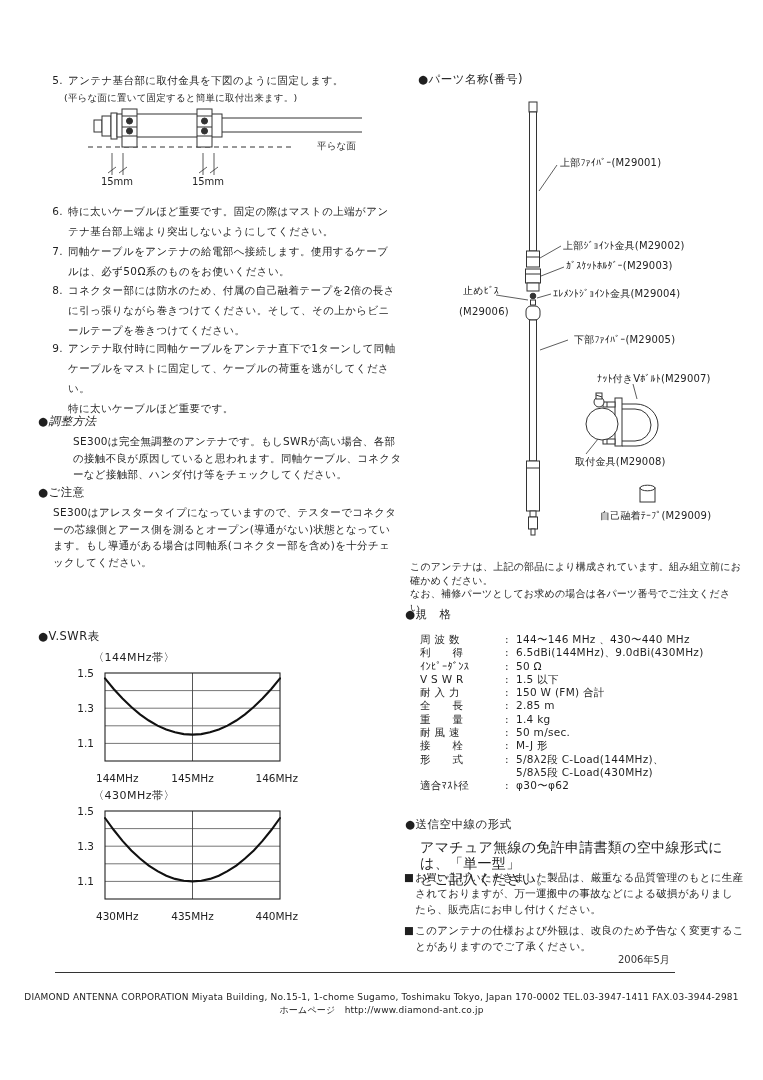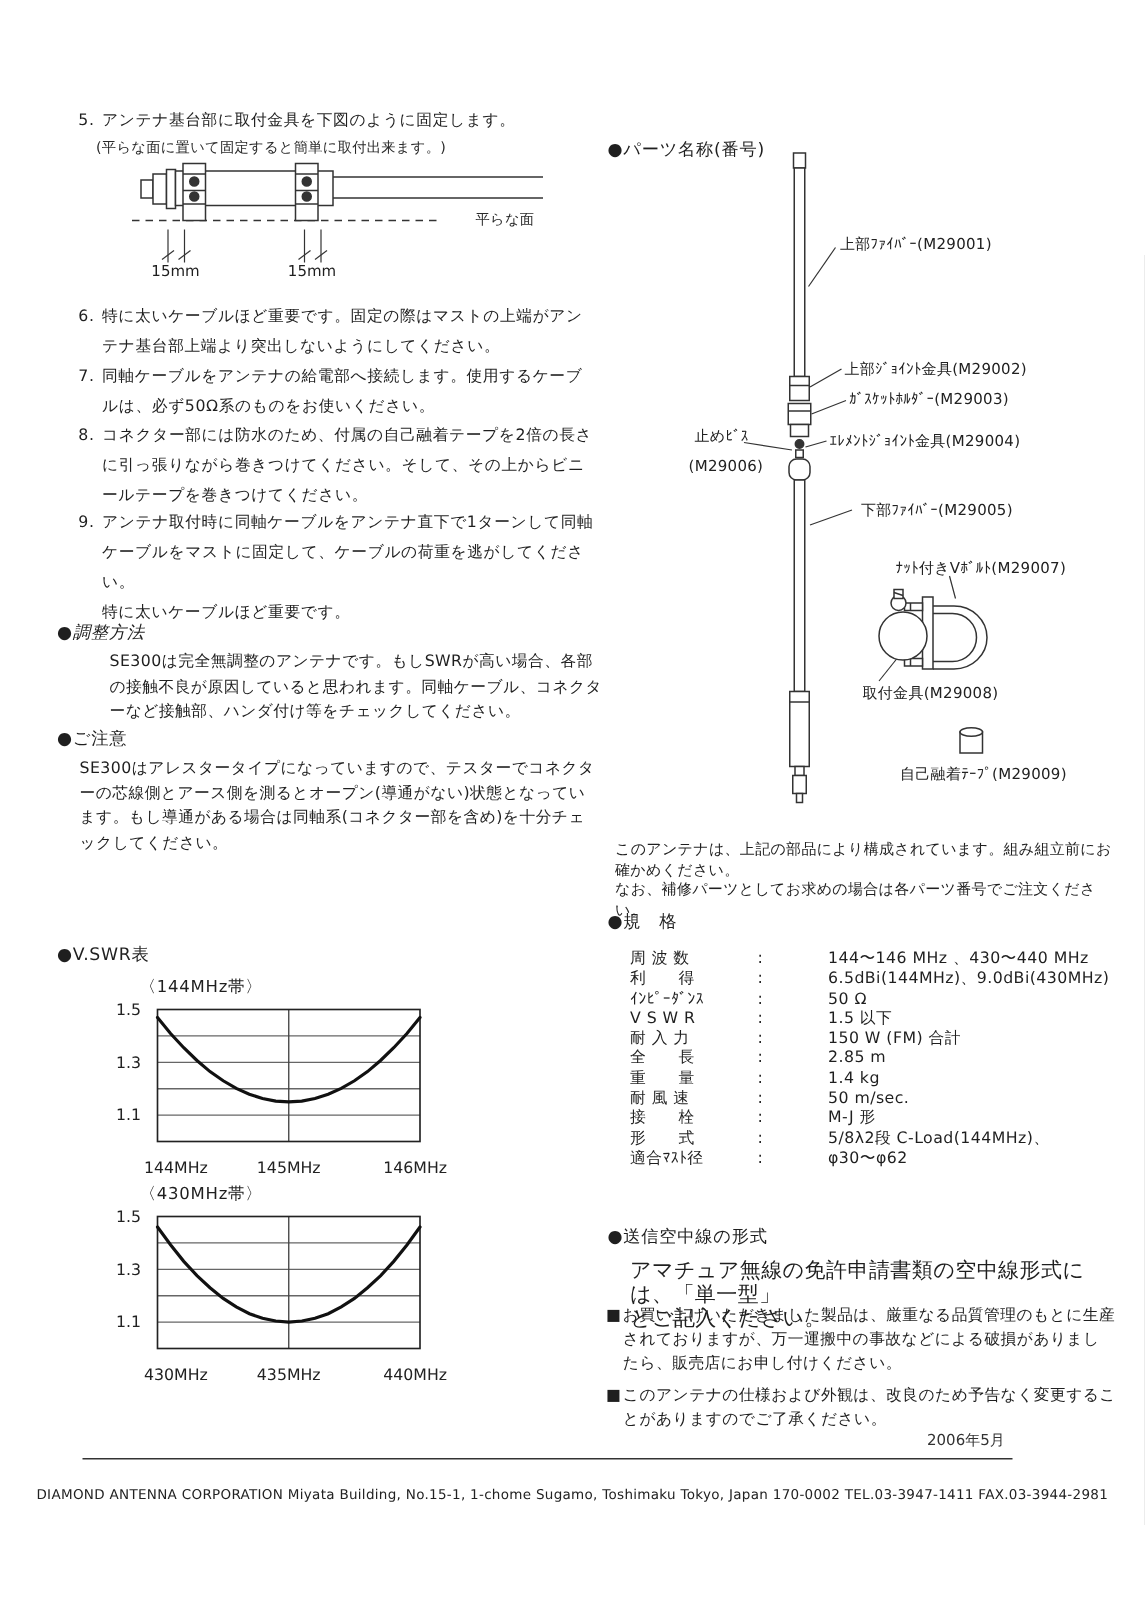--- a/index.html
+++ b/index.html
@@ -16,21 +16,21 @@
   .step { display:flex; font-size:10.5px; line-height:20px; letter-spacing:0.4px; }
   .step .no { flex:none; width:17px; text-align:right; margin-right:5px; }
   .step .txt { flex:1; white-space:pre-line; }
   .note-sm { font-size:9.5px; letter-spacing:0.2px; color:#2a2a2a; }
   .chart-title { font-size:11px; letter-spacing:0.5px; }
   .part-label { font-size:10px; letter-spacing:0.2px; white-space:nowrap; color:#222; }
   .pre { white-space:pre-line; }
   .spec-row { display:flex; font-size:10.5px; line-height:13.3px; letter-spacing:0.3px; }
   .spec-row .lb { flex:none; width:78px; }
   .spec-row .sp { flex:none; width:18px; text-align:center; }
-  .spec-row .vl { flex:1;margin-left:36px; }
+  .spec-row .vl { flex:1; }
   .notice { display:flex; font-size:10.5px; line-height:16px; letter-spacing:0.3px; }
   .notice .mk { flex:none; margin-right:1px; }
   .footer-line { width:763px; text-align:center; font-size:9px; line-height:12px; letter-spacing:0.2px; color:#222; }
   svg { display:block; font-family:inherit; }
   svg text { font-family:inherit; }
 </style>
 </head>
 <body>
 
 <div class="page">
@@ -135,21 +135,21 @@
       <polyline points="57.0,14.0 65.8,26.0 74.5,36.9 83.3,46.4 92.0,54.5 100.8,61.6 109.5,67.2 118.3,71.8 127.0,74.9 135.8,76.7 144.5,77.4 153.3,76.7 162.0,74.9 170.8,71.8 179.5,67.2 188.3,61.6 197.0,54.5 205.8,46.4 214.5,36.9 223.3,26.0 232.0,14.0" fill="none" stroke="#111" stroke-width="2.1" stroke-linecap="round"></polyline>
       <text x="46" y="10.5" text-anchor="end" font-size="10.5" fill="#222">1.5</text>
       <text x="46" y="45.69999999999999" text-anchor="end" font-size="10.5" fill="#222">1.3</text>
       <text x="46" y="80.89999999999998" text-anchor="end" font-size="10.5" fill="#222">1.1</text>
       <text x="48" y="116" text-anchor="start" font-size="10.5" fill="#222">430MHz</text>
       <text x="144.5" y="116" text-anchor="middle" font-size="10.5" fill="#222">435MHz</text>
       <text x="250" y="116" text-anchor="end" font-size="10.5" fill="#222">440MHz</text>
     </svg>
 
   <div class="abs" style="left:400px;top:58px;width:345px;height:500px;">
-    <div class="abs heading" style="left:5px;top:14px;margin-top:20px;">●パーツ名称(番号)</div>
+    <div class="abs heading" style="left:18px;top:14px;">●パーツ名称(番号)</div>
     <svg width="345" height="500" viewBox="0 0 345 500">
       <g stroke="#333" fill="none" stroke-width="1">
 
         <rect x="129" y="44" width="8" height="10" fill="#fff"></rect>
         <rect x="129.5" y="54" width="7" height="139" fill="#fff"></rect>
         <rect x="126.5" y="193" width="13" height="16" fill="#fff"></rect>
         <line x1="126.5" y1="199" x2="139.5" y2="199"></line>
         <rect x="125.5" y="211" width="15" height="14" fill="#fff"></rect>
         <line x1="125.5" y1="216" x2="140.5" y2="216"></line>
         <rect x="127" y="225" width="12" height="8" fill="#fff"></rect>
@@ -251,20 +251,25 @@
         <span class="lb">接　　栓</span>
         <span class="sp">:</span>
         <span class="vl">M-J 形</span>
       </div>
     <div class="spec-row">
         <span class="lb">形　　式</span>
         <span class="sp">:</span>
         <span class="vl">5/8λ2段 C-Load(144MHz)、</span>
       </div>
     <div class="spec-row">
+        <span class="lb"></span>
+        <span class="sp"></span>
+        <span class="vl">5/8λ5段 C-Load(430MHz)</span>
+      </div>
+    <div class="spec-row">
         <span class="lb">適合ﾏｽﾄ径</span>
         <span class="sp">:</span>
         <span class="vl">φ30〜φ62</span>
       </div>
   </div>
 
   <div class="abs heading" style="left:405px;top:817px;">●送信空中線の形式</div>
   <div class="abs pre" style="left:420px;top:839px;width:325px;font-size:14px;line-height:16px;letter-spacing:0.3px;">アマチュア無線の免許申請書類の空中線形式には、「単一型」
 とご記入ください。</div>
 
@@ -274,14 +279,15 @@
   </div>
   <div class="abs notice" style="left:404px;top:922px;width:340px;">
     <span class="mk">■</span>
     <span>このアンテナの仕様および外観は、改良のため予告なく変更することがありますのでご了承ください。</span>
   </div>
 
   <div class="abs" style="left:618px;top:953px;font-size:10px;color:#333;">2006年5月</div>
 
   <div class="abs" style="left:55px;top:972px;width:620px;border-top:1.5px solid #333;"></div>
   <div class="abs footer-line" style="left:0;top:991px;">DIAMOND ANTENNA CORPORATION Miyata Building, No.15-1, 1-chome Sugamo, Toshimaku Tokyo, Japan 170-0002 TEL.03-3947-1411 FAX.03-3944-2981</div>
+  <div class="abs footer-line" style="left:0;top:1004px;">ホームページ　http://www.diamond-ant.co.jp</div>
 
 </div>
 
 </body></html>

